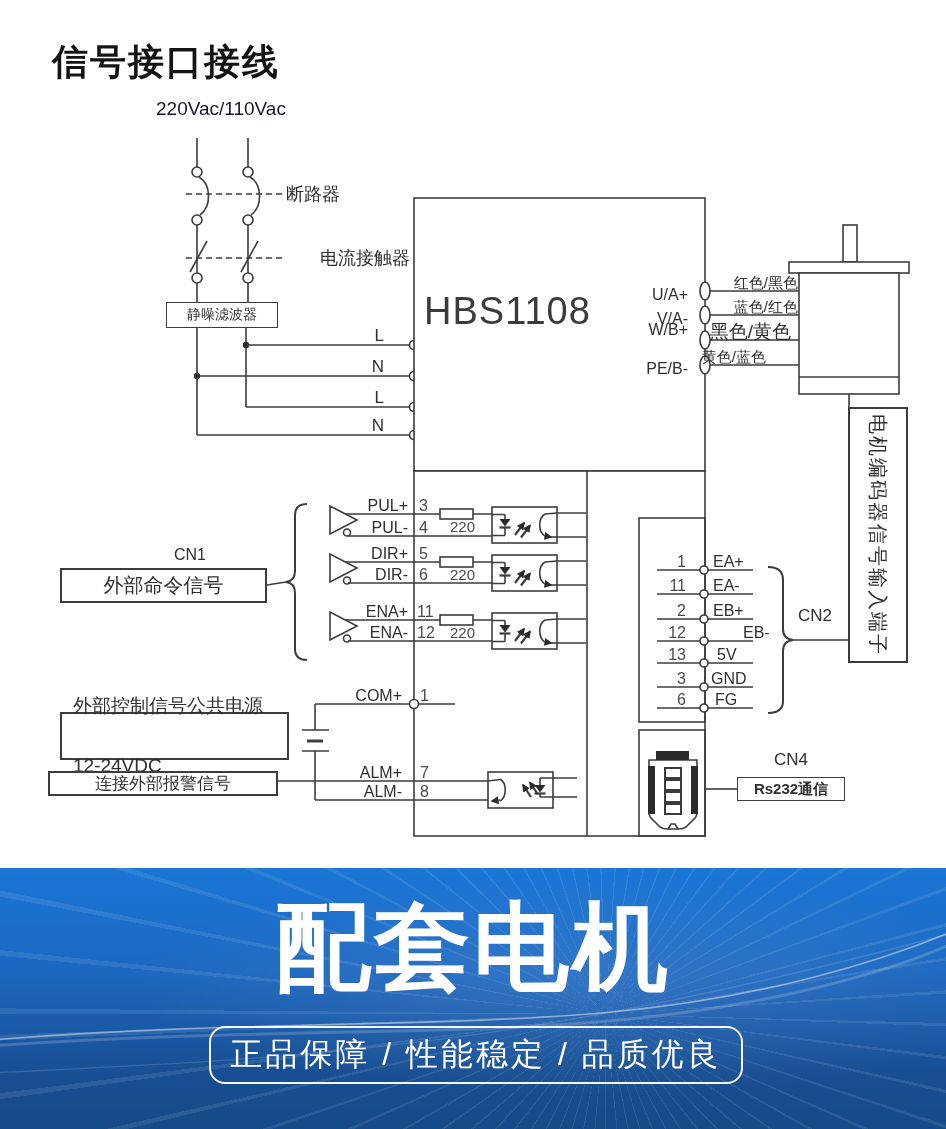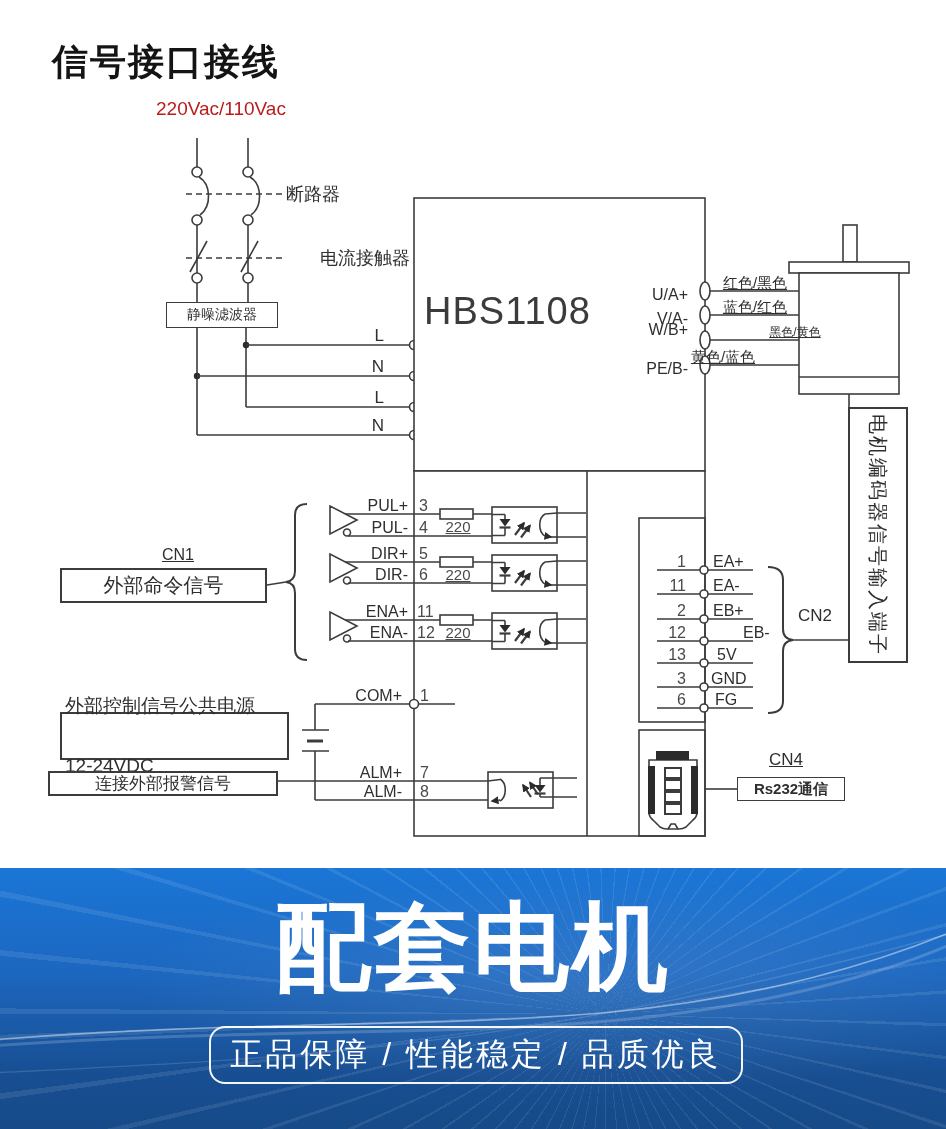--- a/index.html
+++ b/index.html
@@ -1,26 +1,26 @@
 <!DOCTYPE html>
 <html><head>
 <meta charset="utf-8">
 <style>
   html,body{margin:0;padding:0;background:#ffffff;}
   #stage{position:relative;width:946px;height:1129px;overflow:hidden;background:#ffffff;
          font-family:"Liberation Sans","DejaVu Sans",sans-serif;color:#2f2f2f;}
   .abs{position:absolute;white-space:nowrap;}
   .lbl{position:absolute;font-size:16px;line-height:18px;color:#2f2f2f;white-space:nowrap;}
   .r{text-align:right;}
-  .c{text-align:center;text-decoration:underline;}
+  .c{text-align:right;}
   .pin{color:#4a4a4a;}
   .obox{position:absolute;border:2px solid #3c3c3c;background:#fff;box-sizing:border-box;
         display:flex;align-items:center;justify-content:center;}
   #page-title{left:52px;top:38px;font-size:36px;font-weight:800;color:#141414;letter-spacing:2px;}
-  #voltage{left:156px;top:98px;font-size:19px;color:#b91c1c;}
+  #voltage{left:156px;top:98px;font-size:19px;color:#0f172a;}
   #model{left:424px;top:290px;font-size:38px;color:#3b3b3b;letter-spacing:1px;}
   #encoder-box{position:absolute;left:848px;top:407px;width:60px;height:256px;
                border:2px solid #3c3c3c;background:#fff;box-sizing:border-box;}
   #encoder-box .vtxt{position:absolute;left:-100px;top:98px;width:256px;height:56px;
                transform:rotate(90deg);display:flex;align-items:center;justify-content:center;
                font-size:20px;letter-spacing:2px;color:#2f2f2f;}
   
   #banner{position:absolute;left:0;top:868px;width:946px;height:261px;overflow:hidden;
           background:linear-gradient(180deg,#1b76d6 0%,#1c67c0 40%,#184f93 78%,#164a88 100%);}
   #banner .rays{position:absolute;inset:0;
@@ -217,21 +217,21 @@
   <div class="lbl r" style="left:344px;top:389px;width:40px;font-size:17px;">L</div>
   <div class="lbl r" style="left:344px;top:417px;width:40px;font-size:17px;">N</div>
 
   <div class="lbl r" style="left:628px;top:286px;width:60px;">U/A+</div>
   <div class="lbl r" style="left:628px;top:310px;width:60px;">V/A-</div>
   <div class="lbl r" style="left:628px;top:321px;width:60px;">W/B+</div>
   <div class="lbl r" style="left:628px;top:360px;width:60px;">PE/B-</div>
 
   <div class="lbl c" style="left:712px;top:274px;width:86px;font-size:15px;">红色/黑色</div>
   <div class="lbl c" style="left:712px;top:298px;width:86px;font-size:15px;">蓝色/红色</div>
-  <div class="lbl c" style="left:752px;top:323px;width:86px;font-size:12px;">黑色/黄色</div>
+  <div class="lbl c" style="left:705px;top:323px;width:86px;font-size:19px;">黑色/黄色</div>
   <div class="lbl c" style="left:680px;top:348px;width:86px;font-size:15px;">黄色/蓝色</div>
 
   <div id="encoder-box">
     <div class="vtxt">电机编码器信号输入端子</div>
   </div>
 
   <div class="lbl c" style="left:150px;top:546px;width:56px;">CN1</div>
   <div class="obox" style="left:60px;top:568px;width:207px;height:35px;font-size:20px;">外部命令信号</div>
 
   <div class="lbl r" style="left:348px;top:497px;width:60px;">PUL+</div>
@@ -248,21 +248,21 @@
 
   <div class="lbl r" style="left:348px;top:603px;width:60px;">ENA+</div>
   <div class="lbl pin" style="left:417px;top:603px;">11</div>
   <div class="lbl r" style="left:348px;top:624px;width:60px;">ENA-</div>
   <div class="lbl pin" style="left:417px;top:624px;">12</div>
   <div class="lbl c pin" style="left:441px;top:624px;width:34px;font-size:15px;">220</div>
 
   <div class="lbl r" style="left:340px;top:687px;width:62px;">COM+</div>
   <div class="lbl pin" style="left:420px;top:687px;">1</div>
 
-  <div class="obox" style="left:60px;top:712px;width:229px;height:48px;flex-direction:column;align-items:flex-start;justify-content:center;padding-left:3px;font-size:19px;line-height:22px;gap:38px;">
+  <div class="obox" style="left:60px;top:712px;width:229px;height:48px;flex-direction:column;align-items:flex-start;justify-content:center;padding-left:11px;font-size:19px;line-height:22px;gap:38px;">
     <span>外部控制信号公共电源</span>
     <span>12-24VDC</span>
   </div>
 
   <div class="obox" style="left:48px;top:771px;width:230px;height:25px;font-size:17px;">连接外部报警信号</div>
   <div class="lbl r" style="left:340px;top:764px;width:62px;">ALM+</div>
   <div class="lbl pin" style="left:420px;top:764px;">7</div>
   <div class="lbl r" style="left:340px;top:783px;width:62px;">ALM-</div>
   <div class="lbl pin" style="left:420px;top:783px;">8</div>
 

